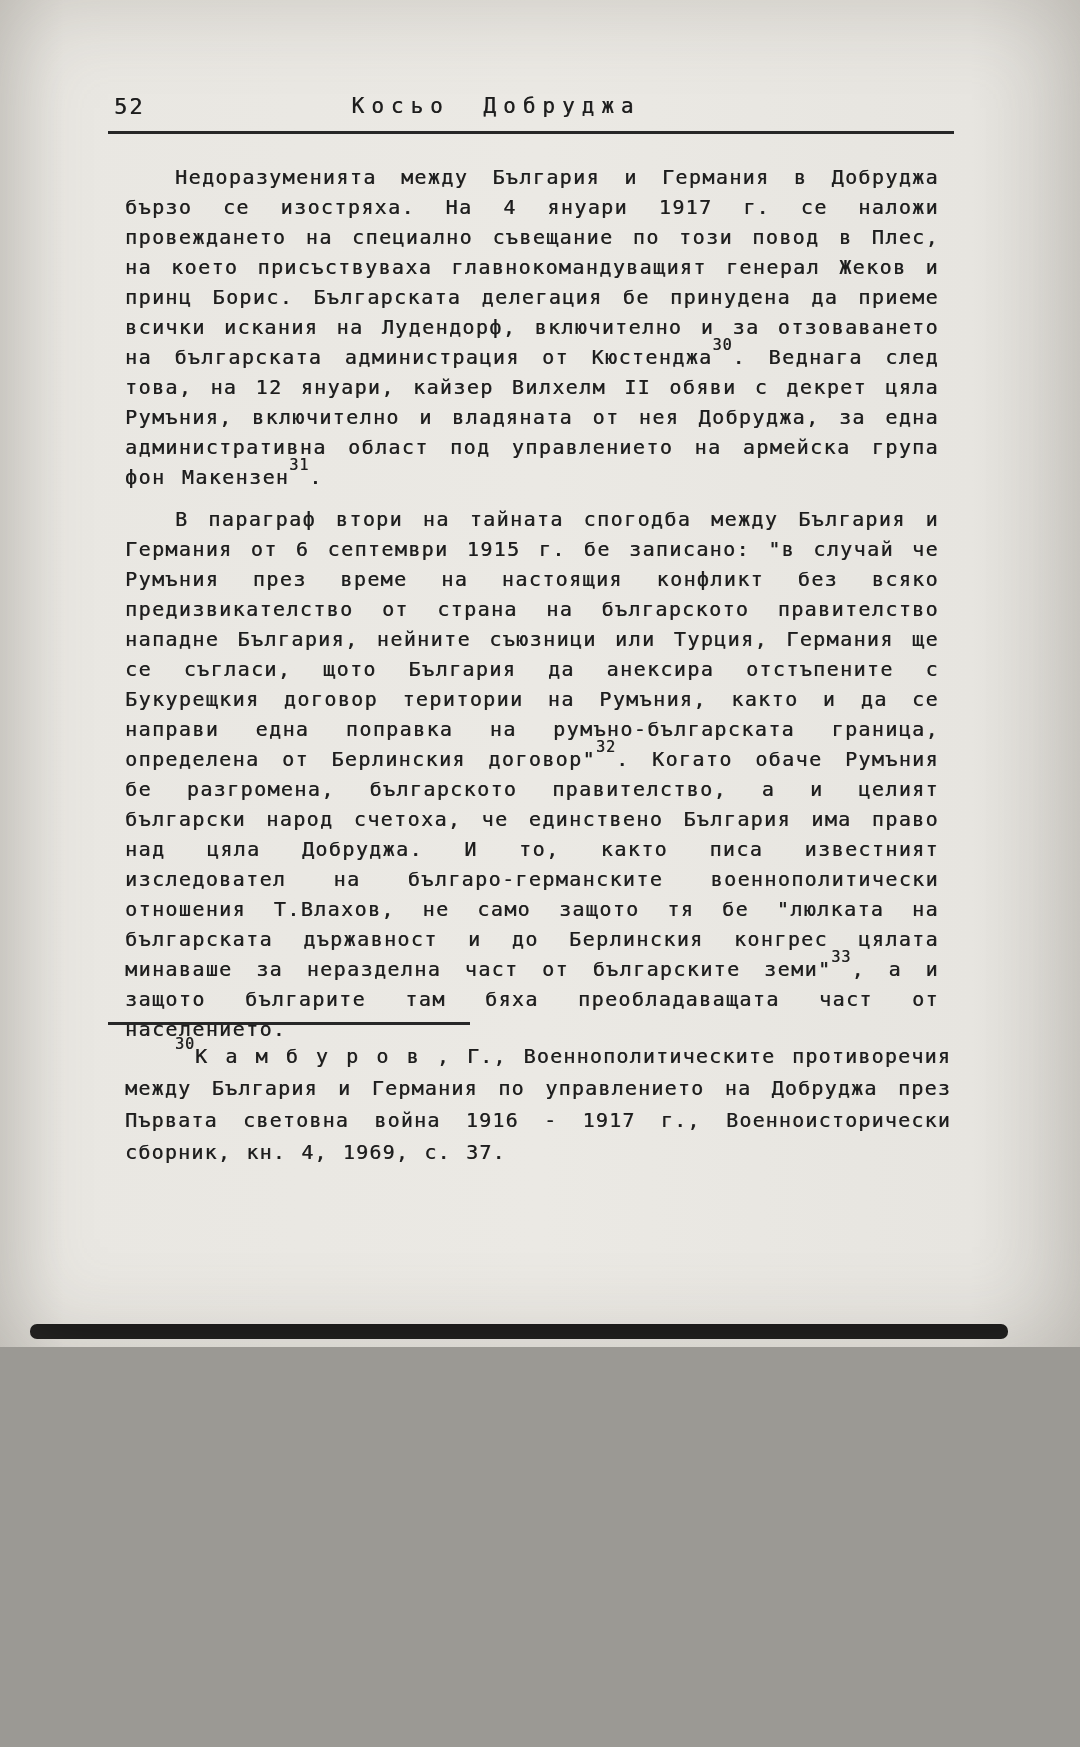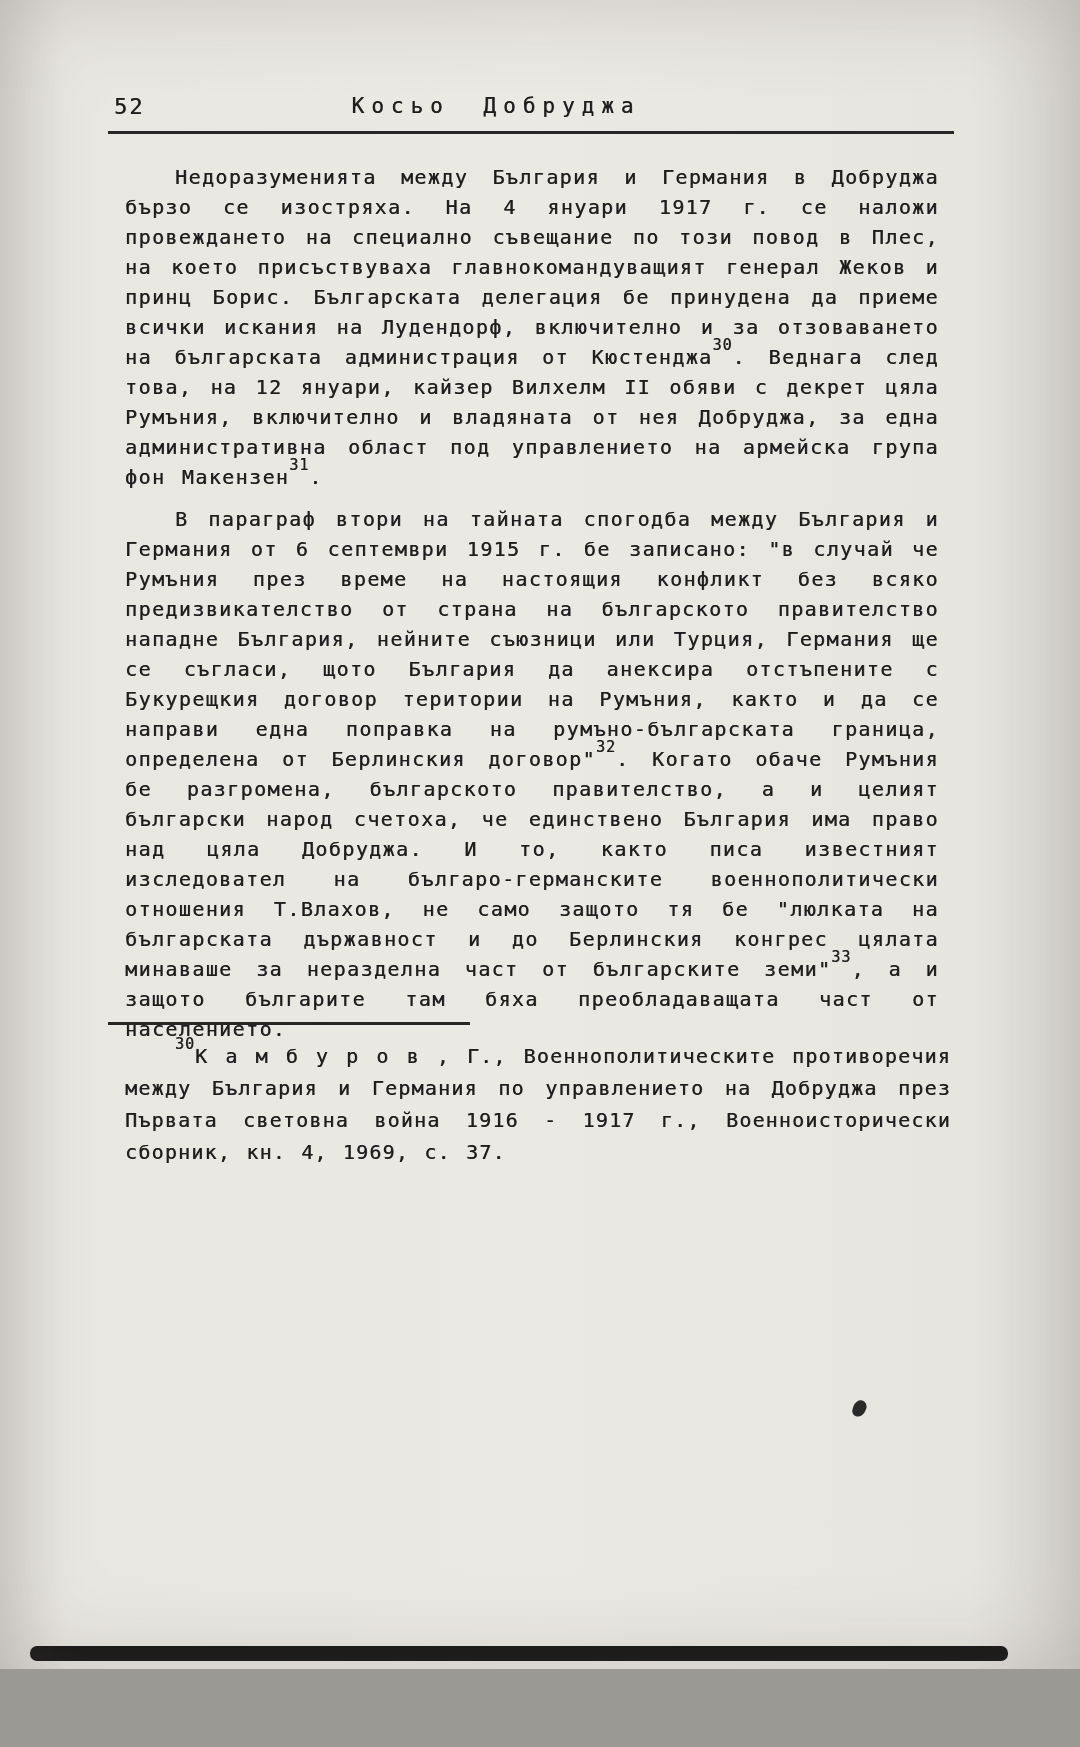--- a/index.html
+++ b/index.html
@@ -1,21 +1,21 @@
 <!DOCTYPE html>
 <html><head>
 <meta charset="utf-8">
 <style>
   * { box-sizing: border-box; }
   html, body { margin: 0; padding: 0; background: #9b9994; }
 
   .page {
     position: relative;
     width: 1080px;
-    height: 1669px;
+    height: 1347px;
     margin: 0 auto;
     overflow: hidden;
     background: linear-gradient(90deg, #d9d7d2 0%, #e9e7e2 6%, #ebe9e4 50%, #e7e5e0 90%, #d7d5d0 100%);
     color: #1d1d1d;
     font-family: "DejaVu Sans Mono", "Liberation Mono", monospace;
     text-decoration: underline;
   }
   .page::after {
     content: "";
     position: absolute;

